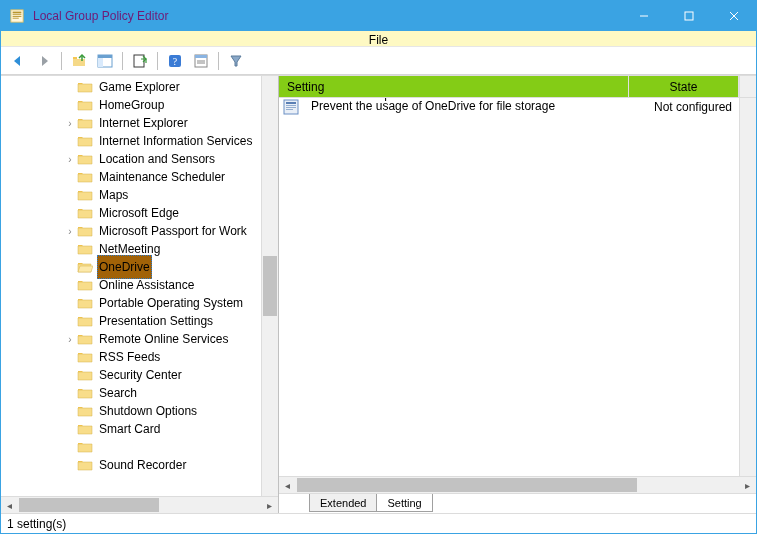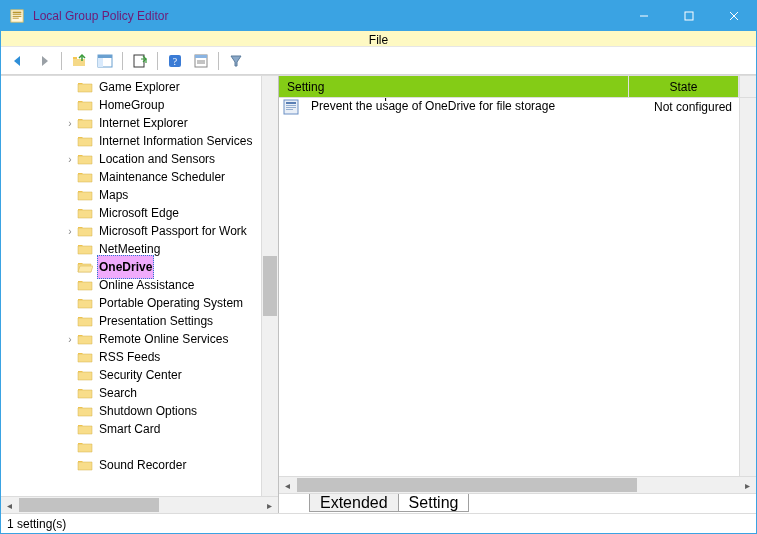--- a/index.html
+++ b/index.html
@@ -20,21 +20,21 @@
     
     .content { flex: 1; display:flex; border-top: 1px solid #dcdcdc; min-height: 0; }
     
     .treepane { width: 278px; display:flex; flex-direction: column; border-right: 1px solid #c0c0c0; }
     .treebody { flex:1; overflow: hidden; position: relative; }
     .treeinner { position:absolute; top:0; left:0; padding: 2px 0 2px 60px; width: 300px; }
     .treerow { display:flex; align-items:center; height: 18px; padding: 0 2px; white-space: nowrap; }
     .treerow .chev { width: 14px; display:inline-flex; color:#888; font-size:10px; justify-content:center;}
     .treerow .fico { width: 16px; height: 14px; margin-right: 4px; display:inline-flex; align-items:center; }
     .treerow .label { padding: 0 2px; }
-    .treerow.selected .label { background: #f0abfc; border: 1px dotted #2a7bd2; padding: 4px 1px; font-weight: bold; }
+    .treerow.selected .label { background: #a16207; border: 1px dotted #2a7bd2; padding: 4px 1px; }
     
     .tree-vscroll { position:absolute; right:0; top:0; width:17px; bottom:0; background:#f0f0f0; border-left:1px solid #dcdcdc; }
     .tree-vscroll .thumb { position:absolute; left:1px; right:1px; top:180px; height:60px; background:#c2c2c2; }
     
     .tree-hscroll { height:17px; background:#f0f0f0; border-top:1px solid #dcdcdc; position:relative; }
     .tree-hscroll .arrow { position:absolute; top:0; bottom:0; width:17px; display:flex; align-items:center; justify-content:center; color:#606060; font-size:10px;}
     .tree-hscroll .arrow.l { left:0; }
     .tree-hscroll .arrow.r { right:0; }
     .tree-hscroll .thumb { position:absolute; top:1px; bottom:1px; left:18px; width:140px; background:#c2c2c2; }
     
@@ -52,21 +52,21 @@
     .listrow .c-state { width:110px; padding:0 8px; }
     .list-vscroll { position:absolute; right:0; top:0; bottom:0; width:17px; background:#f0f0f0; border-left:1px solid #dcdcdc; }
     
     .list-hscroll { height:17px; background:#f0f0f0; border-top:1px solid #dcdcdc; position:relative; }
     .list-hscroll .thumb { position:absolute; top:1px; bottom:1px; left:18px; width:340px; background:#c2c2c2; }
     .list-hscroll .arrow { position:absolute; top:0; bottom:0; width:17px; display:flex; align-items:center; justify-content:center; color:#606060; font-size:10px;}
     .list-hscroll .arrow.l { left:0; }
     .list-hscroll .arrow.r { right:0; }
     
     .tabstrip { height: 20px; background:#fff; border-top:1px solid #dcdcdc; display:flex; padding-left: 30px; align-items: flex-start; }
-    .tab { height: 18px; padding: 0 10px; border: 1px solid #a0a0a0; border-top: none; font-size: 16px; display: flex; align-items:center; margin-right: -1px; background: #fff; position: relative; }
+    .tab { height: 18px; padding: 0 10px; border: 1px solid #a0a0a0; border-top: none; font-size: 11px; display: flex; align-items:center; margin-right: -1px; background: #fff; position: relative; }
     .tab.inactive { background: #f0f0f0; }
     .tab::before { content:''; position:absolute; left:-4px; top:0; bottom:0; width:4px;  }
     .tab::after { content:''; position:absolute; right:-5px; top:-1px; width:0; height:0; border-left: 5px solid transparent;  }
     
     .statusbar { height: 20px; border-top: 1px solid #dcdcdc; display:flex; align-items:center; padding: 0 6px; font-size: 12px; background:#fff; }
   </style>
 </head>
 <body>
 
 <div class="titlebar">

